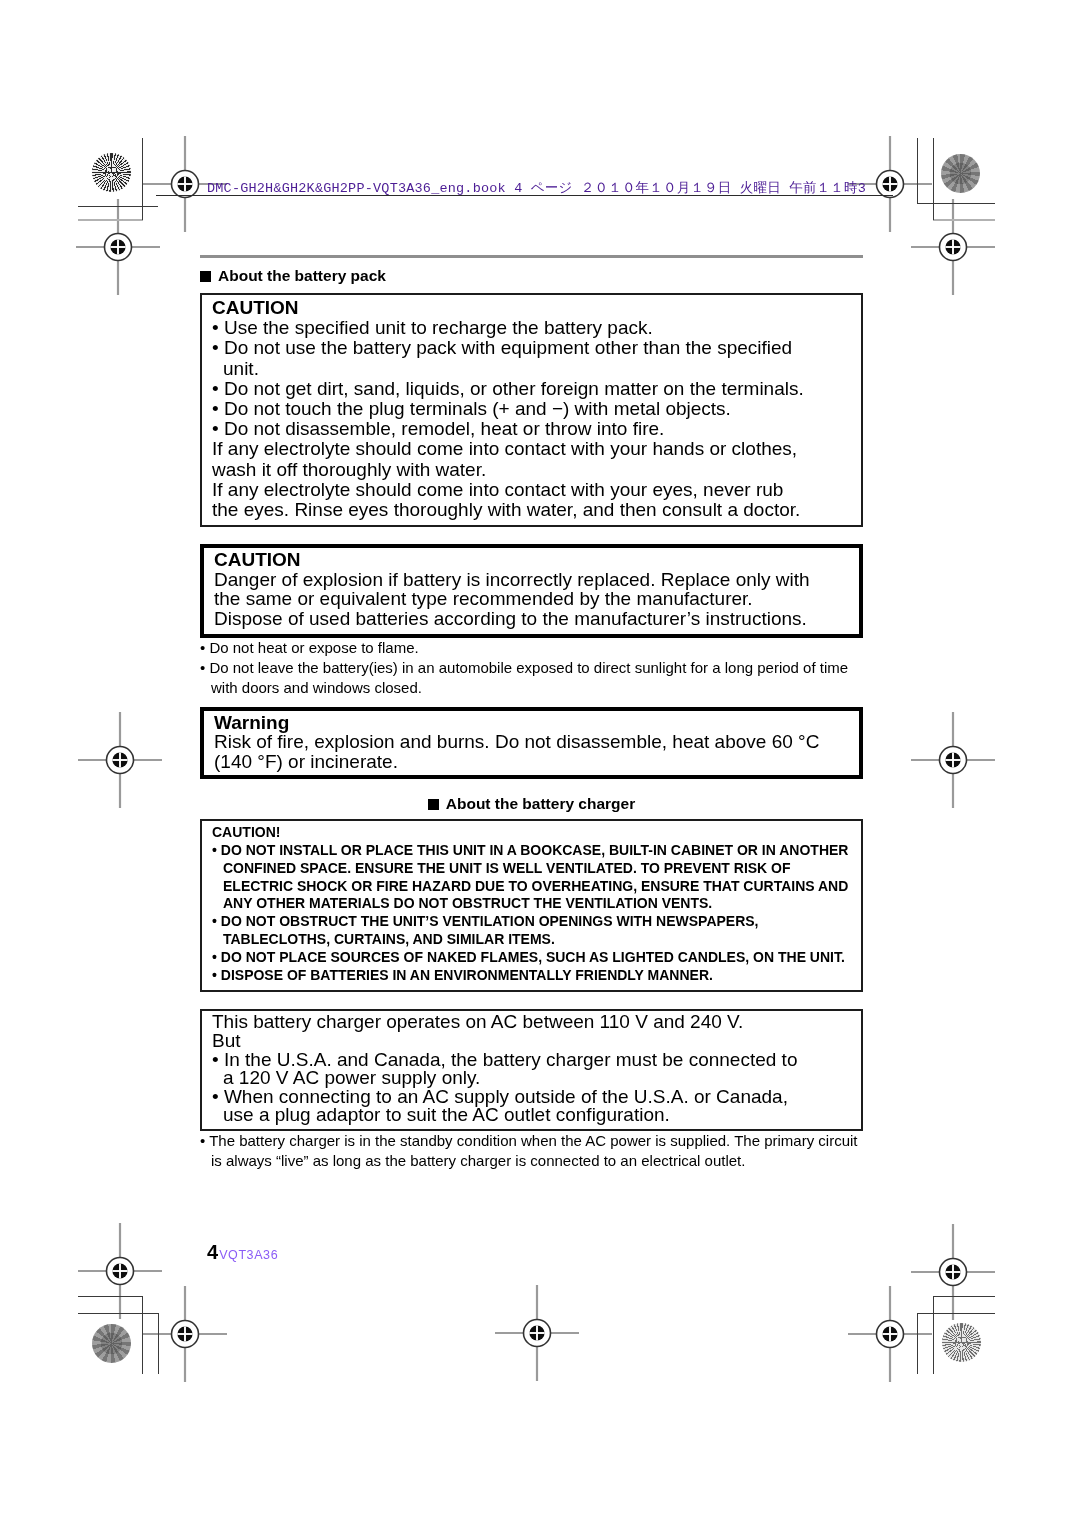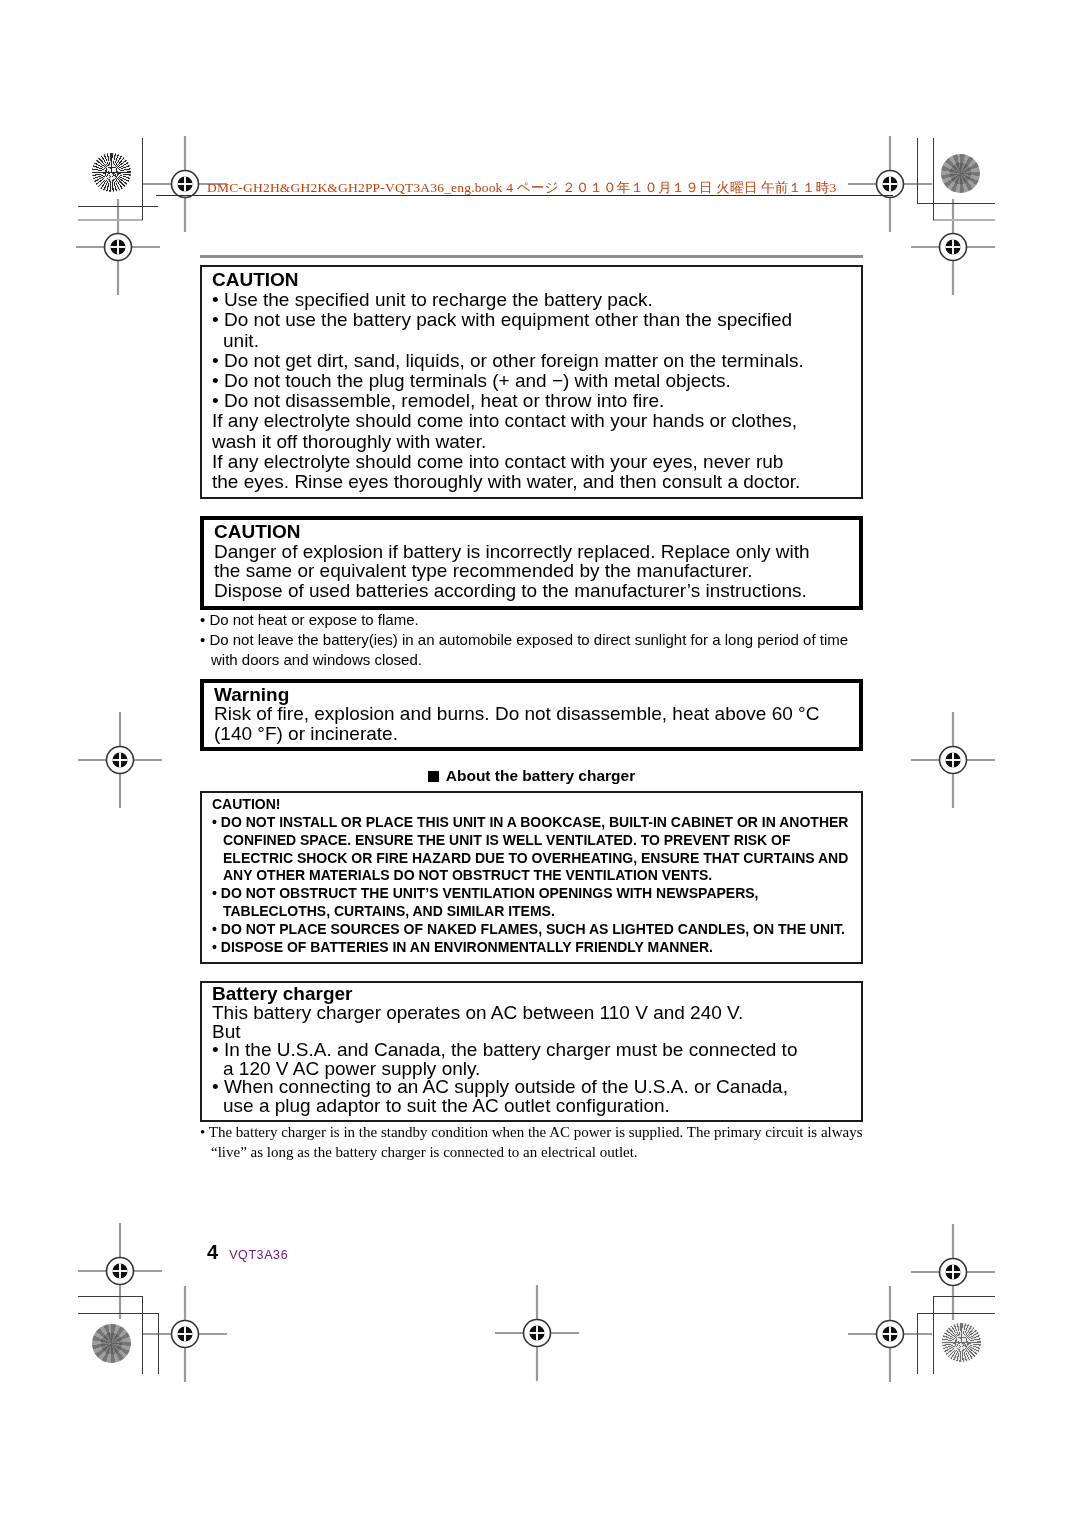--- a/index.html
+++ b/index.html
@@ -17,22 +17,22 @@
   .burst-gray  { background:repeating-conic-gradient(#6f6f6f 0deg 4deg, #e7e7e7 4deg 9.6deg); }
   .rosette     { background:
                    radial-gradient(circle at 50% 50%, rgba(0,0,0,0.18) 0 38%, rgba(0,0,0,0) 40%),
                    repeating-conic-gradient(#767676 0deg 14deg, #9e9e9e 14deg 28deg); }
   .tick { position:absolute; background:#3a3a3a; }
   .tick.gray { background:#b2b2b2; }
 
   
   .header-rule { position:absolute; left:156px; top:195px; width:737px; height:1.4px; background:#2b2b2b; }
   .doc-header  { position:absolute; left:207px; top:179px;
-                 font-family:Liberation Serif, serif; font-size:13.5px;
-                 color:#c2410c; white-space:nowrap; letter-spacing:0.2px; }
+                 font-family:Liberation Mono, monospace; font-size:13.5px;
+                 color:#4c1d95; white-space:nowrap; letter-spacing:0.2px; }
 
   
   .col { position:absolute; left:200px; top:255px; width:663px; }
   .gray-rule { height:3px; background:#8f8f8f; }
   .sec-heading { margin-top:8px; display:flex; align-items:center; gap:7px;
                  font-weight:bold; font-size:15.5px; line-height:20px; }
   .sq { width:11px; height:11px; background:#000; flex:0 0 auto; }
 
   .box { box-sizing:border-box; width:100%; border:2px solid #1c1c1c;
          font-size:19px; line-height:20.2px; }
@@ -44,27 +44,27 @@
   .box3 { margin-top:8px;  padding:2px 30px 4px 10px; line-height:19.6px; }
   .box4 { margin-top:5px;  padding:3px 12px 6px 10px;
           font-weight:bold; font-size:14px; line-height:17.8px; }
   .box5 { margin-top:17px; padding:2px 60px 4px 10px; line-height:18.6px; }
 
   ul.blist { margin:0; padding:0; list-style:none; }
   ul.blist li { padding-left:11px; text-indent:-11px; }
   ul.blist li::before { content:"• "; }
 
   .notes { margin-top:9px; font-size:15px; line-height:20.3px; }
-  .notes2 { margin-top:10px;font-family:Liberation Serif, serif; }
+  .notes2 { margin-top:10px; }
   .h2gap { margin-top:15px;justify-content:center; }
 
   
   .footer { position:absolute; left:207px; top:1241px; }
   .pnum  { font-size:20px; font-weight:bold; color:#000; vertical-align:baseline; }
-  .pcode { font-size:12.5px; color:#701a75; margin-left:11px; letter-spacing:0.6px; }
+  .pcode { font-size:12.5px; color:#8b5cf6; margin-left:1px; letter-spacing:0.6px; }
 </style>
 </head>
 <body>
 
 <div class="page">
 
   <svg width="0" height="0" style="position:absolute">
     <defs>
       <symbol id="xhair" viewBox="0 0 100 100">
         <line x1="50" y1="2" x2="50" y2="98" stroke="#9a9a9a" stroke-width="2.2"></line>
@@ -135,20 +135,24 @@
   <div class="tick" style="left:933px; top:1296px; width:1.4px; height:78px;"></div>
   <div class="tick" style="left:917px; top:1313px; width:1.4px; height:61px;"></div>
 
   <div class="header-rule"></div>
   <div class="doc-header">DMC-GH2H&amp;GH2K&amp;GH2PP-VQT3A36_eng.book  4 ページ  ２０１０年１０月１９日 火曜日 午前１１時3</div>
 
   <div class="col">
 
     <div class="gray-rule"></div>
 
+    <div class="sec-heading">
+      <span class="sq"></span>
+      <span>About the battery pack</span>
+    </div>
 
     <div class="box box1">
       <div class="b-title">CAUTION</div>
       <ul class="blist">
         <li>Use the specified unit to recharge the battery pack.</li>
         <li>Do not use the battery pack with equipment other than the specified unit.</li>
         <li>Do not get dirt, sand, liquids, or other foreign matter on the terminals.</li>
         <li>Do not touch the plug terminals (+ and −) with metal objects.</li>
         <li>Do not disassemble, remodel, heat or throw into fire.</li>
       </ul>
@@ -180,21 +184,20 @@
       <div class="b-title">CAUTION!</div>
       <ul class="blist">
         <li>DO NOT INSTALL OR PLACE THIS UNIT IN A BOOKCASE, BUILT-IN CABINET OR IN ANOTHER CONFINED SPACE. ENSURE THE UNIT IS WELL VENTILATED. TO PREVENT RISK OF ELECTRIC SHOCK OR FIRE HAZARD DUE TO OVERHEATING, ENSURE THAT CURTAINS AND ANY OTHER MATERIALS DO NOT OBSTRUCT THE VENTILATION VENTS.</li>
         <li>DO NOT OBSTRUCT THE UNIT’S VENTILATION OPENINGS WITH NEWSPAPERS, TABLECLOTHS, CURTAINS, AND SIMILAR ITEMS.</li>
         <li>DO NOT PLACE SOURCES OF NAKED FLAMES, SUCH AS LIGHTED CANDLES, ON THE UNIT.</li>
         <li>DISPOSE OF BATTERIES IN AN ENVIRONMENTALLY FRIENDLY MANNER.</li>
       </ul>
     </div>
 
     <div class="box box5">
-      <div class="b-title">Battery charger</div>
       <div>This battery charger operates on AC between 110 V and 240 V.</div>
       <div>But</div>
       <ul class="blist">
         <li>In the U.S.A. and Canada, the battery charger must be connected to a 120 V AC power supply only.</li>
         <li>When connecting to an AC supply outside of the U.S.A. or Canada, use a plug adaptor to suit the AC outlet configuration.</li>
       </ul>
     </div>
 
     <ul class="blist notes notes2">
       <li>The battery charger is in the standby condition when the AC power is supplied. The primary circuit is always “live” as long as the battery charger is connected to an electrical outlet.</li>

